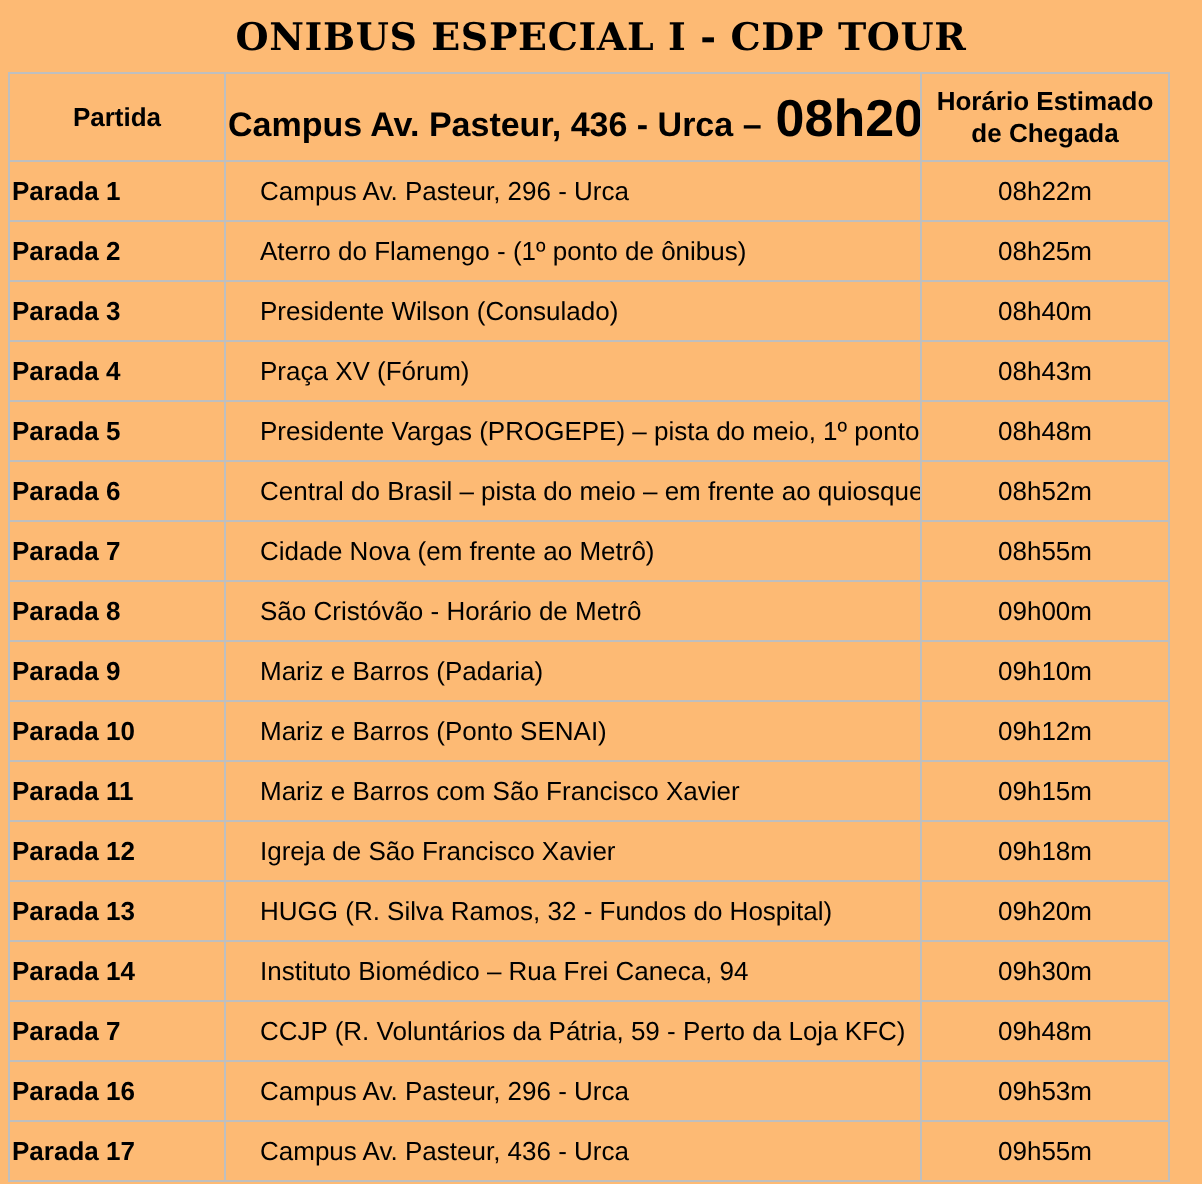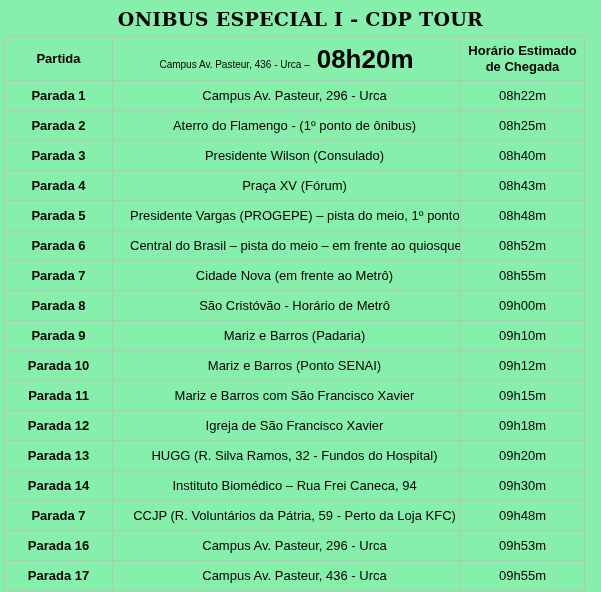--- a/index.html
+++ b/index.html
@@ -4,21 +4,21 @@
 <style>
   html, body {
     margin: 0;
     padding: 0;
     background: #ffffff;
   }
   .page {
     width: 601px;
     height: 592px;
     overflow: hidden;
-    background: #86efac;
+    background: #fdba74;
     font-family: "Liberation Sans", sans-serif;
     color: #000000;
   }
   .title {
     margin: 0;
     padding-top: 8px;
     text-align: center;
     font-family: "DejaVu Serif", serif;
     font-weight: bold;
     font-size: 19px;
@@ -44,41 +44,41 @@
   }
   .schedule thead tr { height: 44px; }
   .schedule tbody tr { height: 30px; }
   .schedule th {
     font-weight: bold;
     text-align: center;
     vertical-align: middle;
   }
   th.departure-header { line-height: 1; }
   .departure-prefix {
-    font-weight: normal;
-    font-size: 10px;
+    font-weight: bold;
+    font-size: 17px;
   }
   .departure-time-big {
     font-weight: bold;
     font-size: 26px;
     margin-left: 7px;
     letter-spacing: 0px;
   }
   th.arrival-header {
     white-space: normal;
     line-height: 16px;
     padding: 0 6px;
   }
   td.stop-cell {
     font-weight: bold;
-    text-align: center;
+    text-align: left;
     vertical-align: middle;
   }
   td.location-cell {
-    text-align: center;
+    text-align: left;
     padding-left: 17px;
     vertical-align: middle;
   }
   td.time-cell {
     text-align: center;
     vertical-align: middle;
   }
 </style>
 </head>
 <body>

